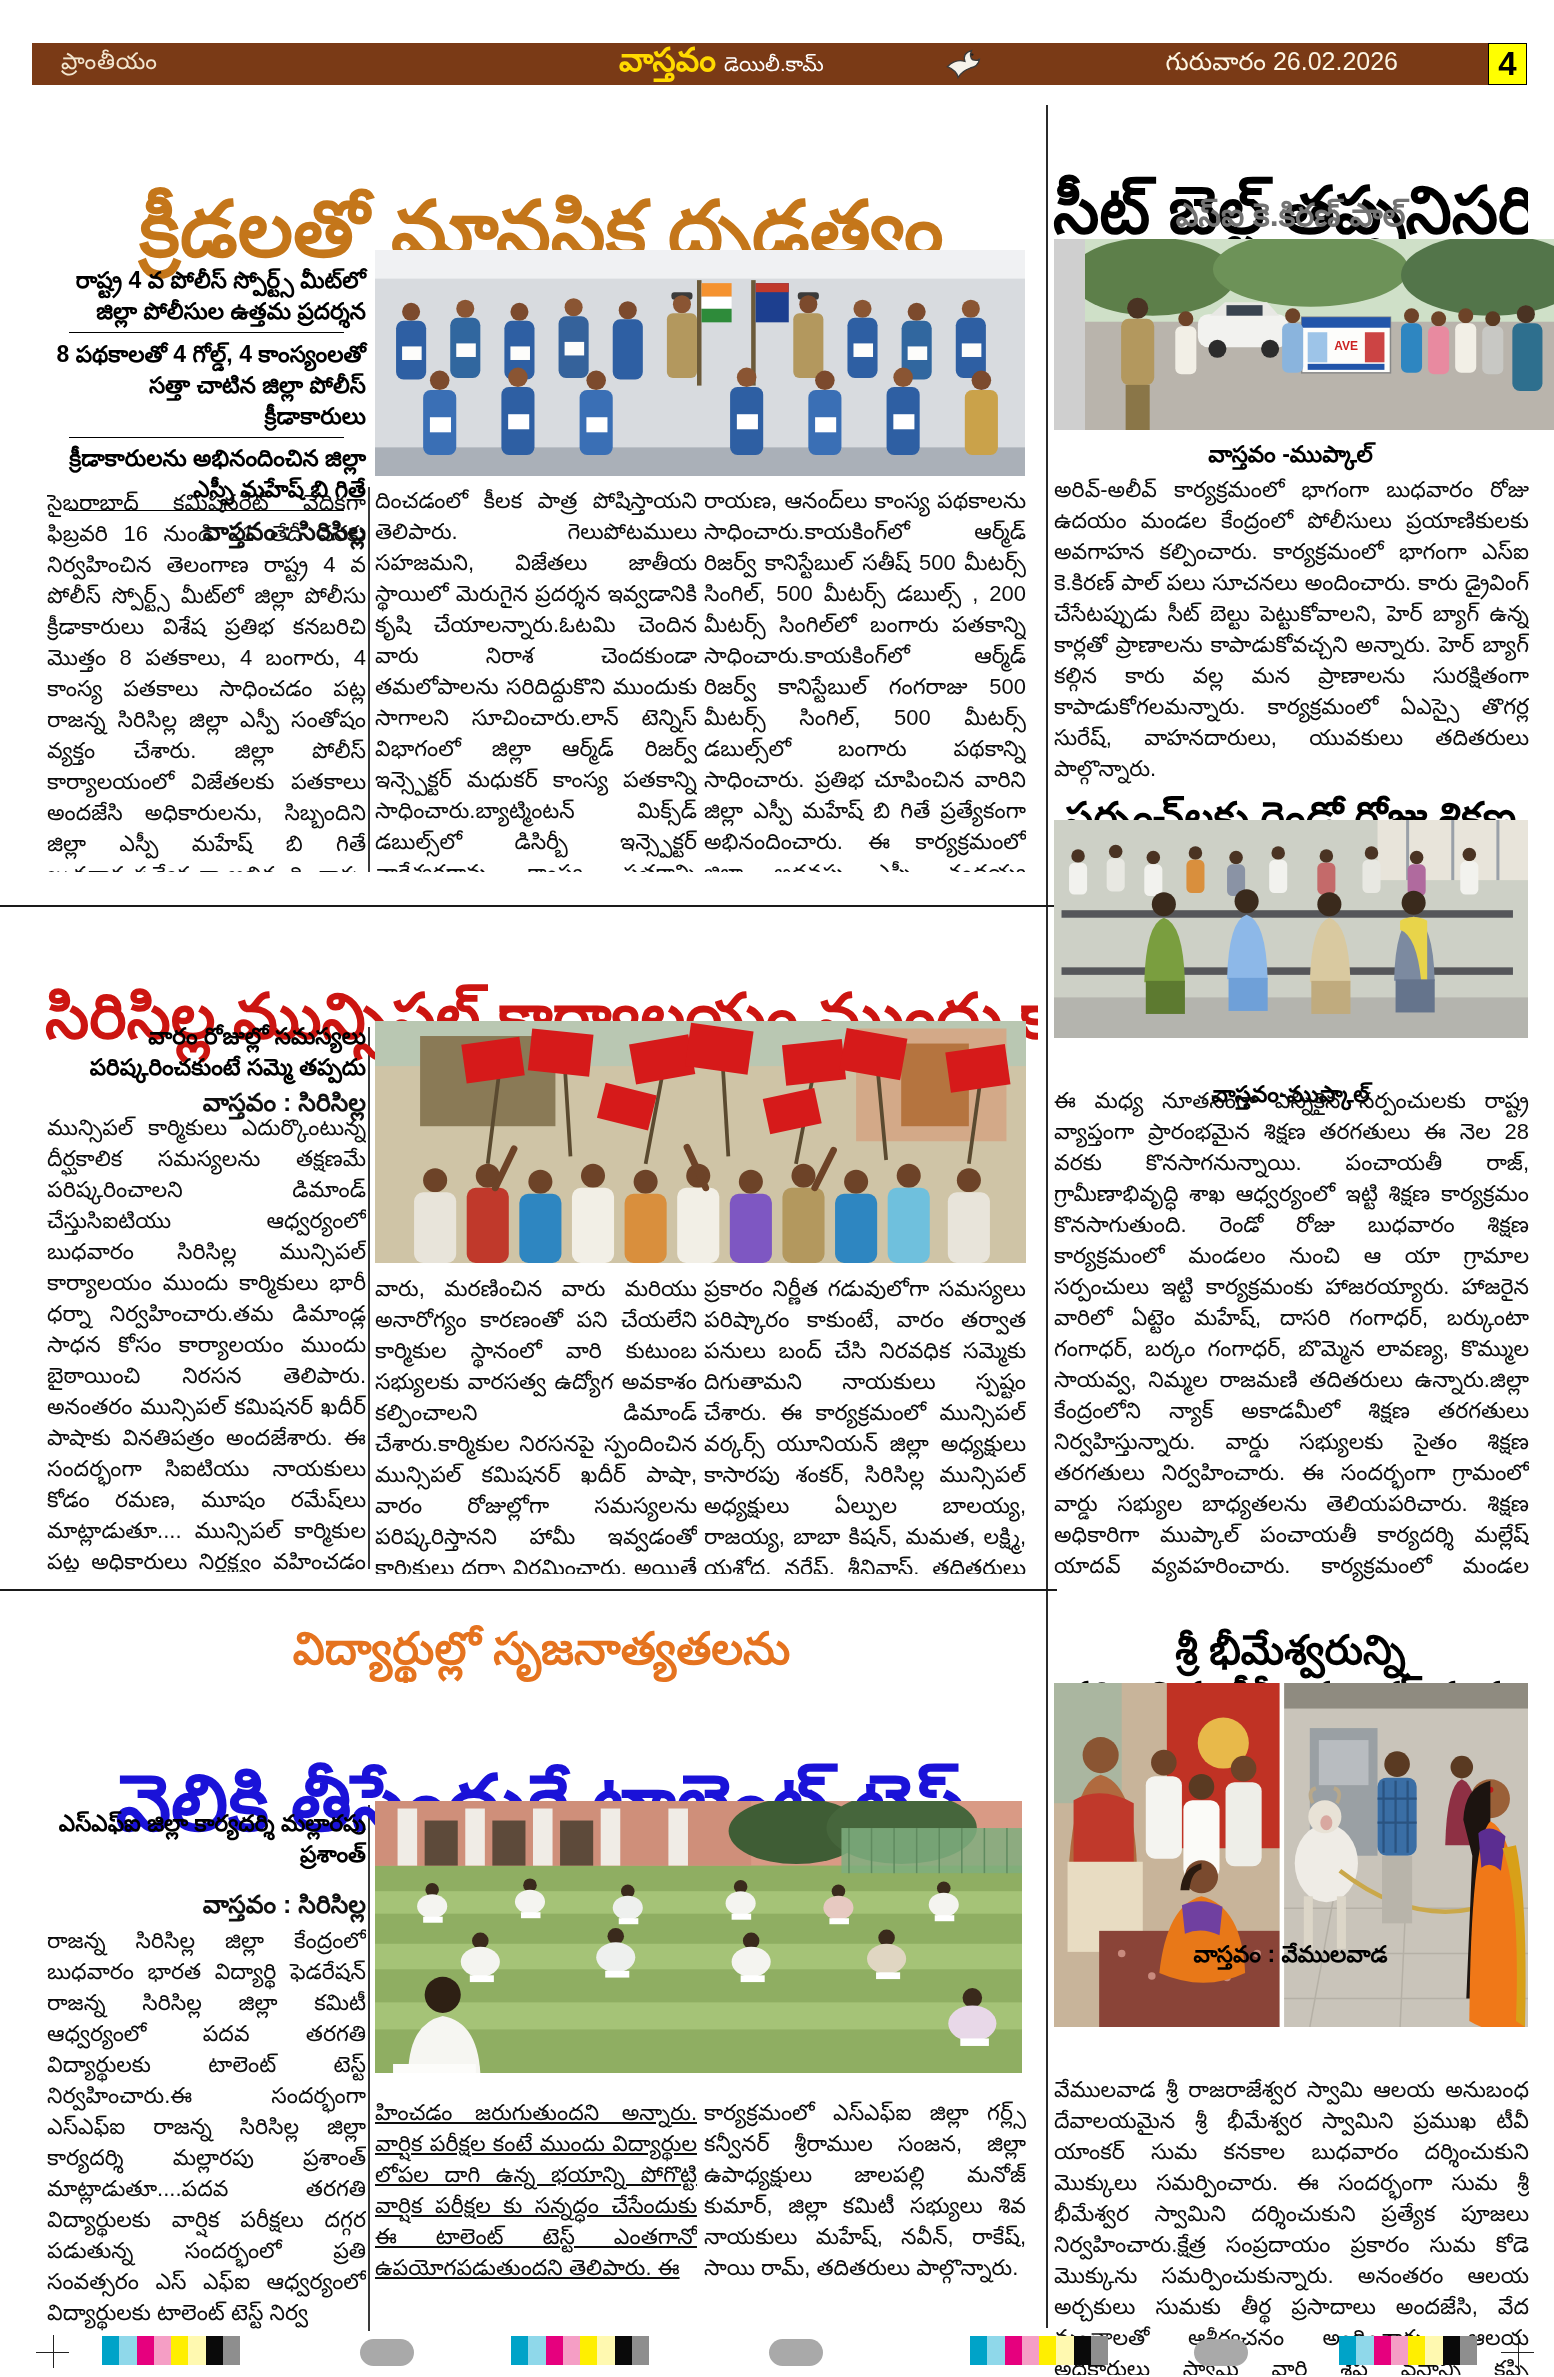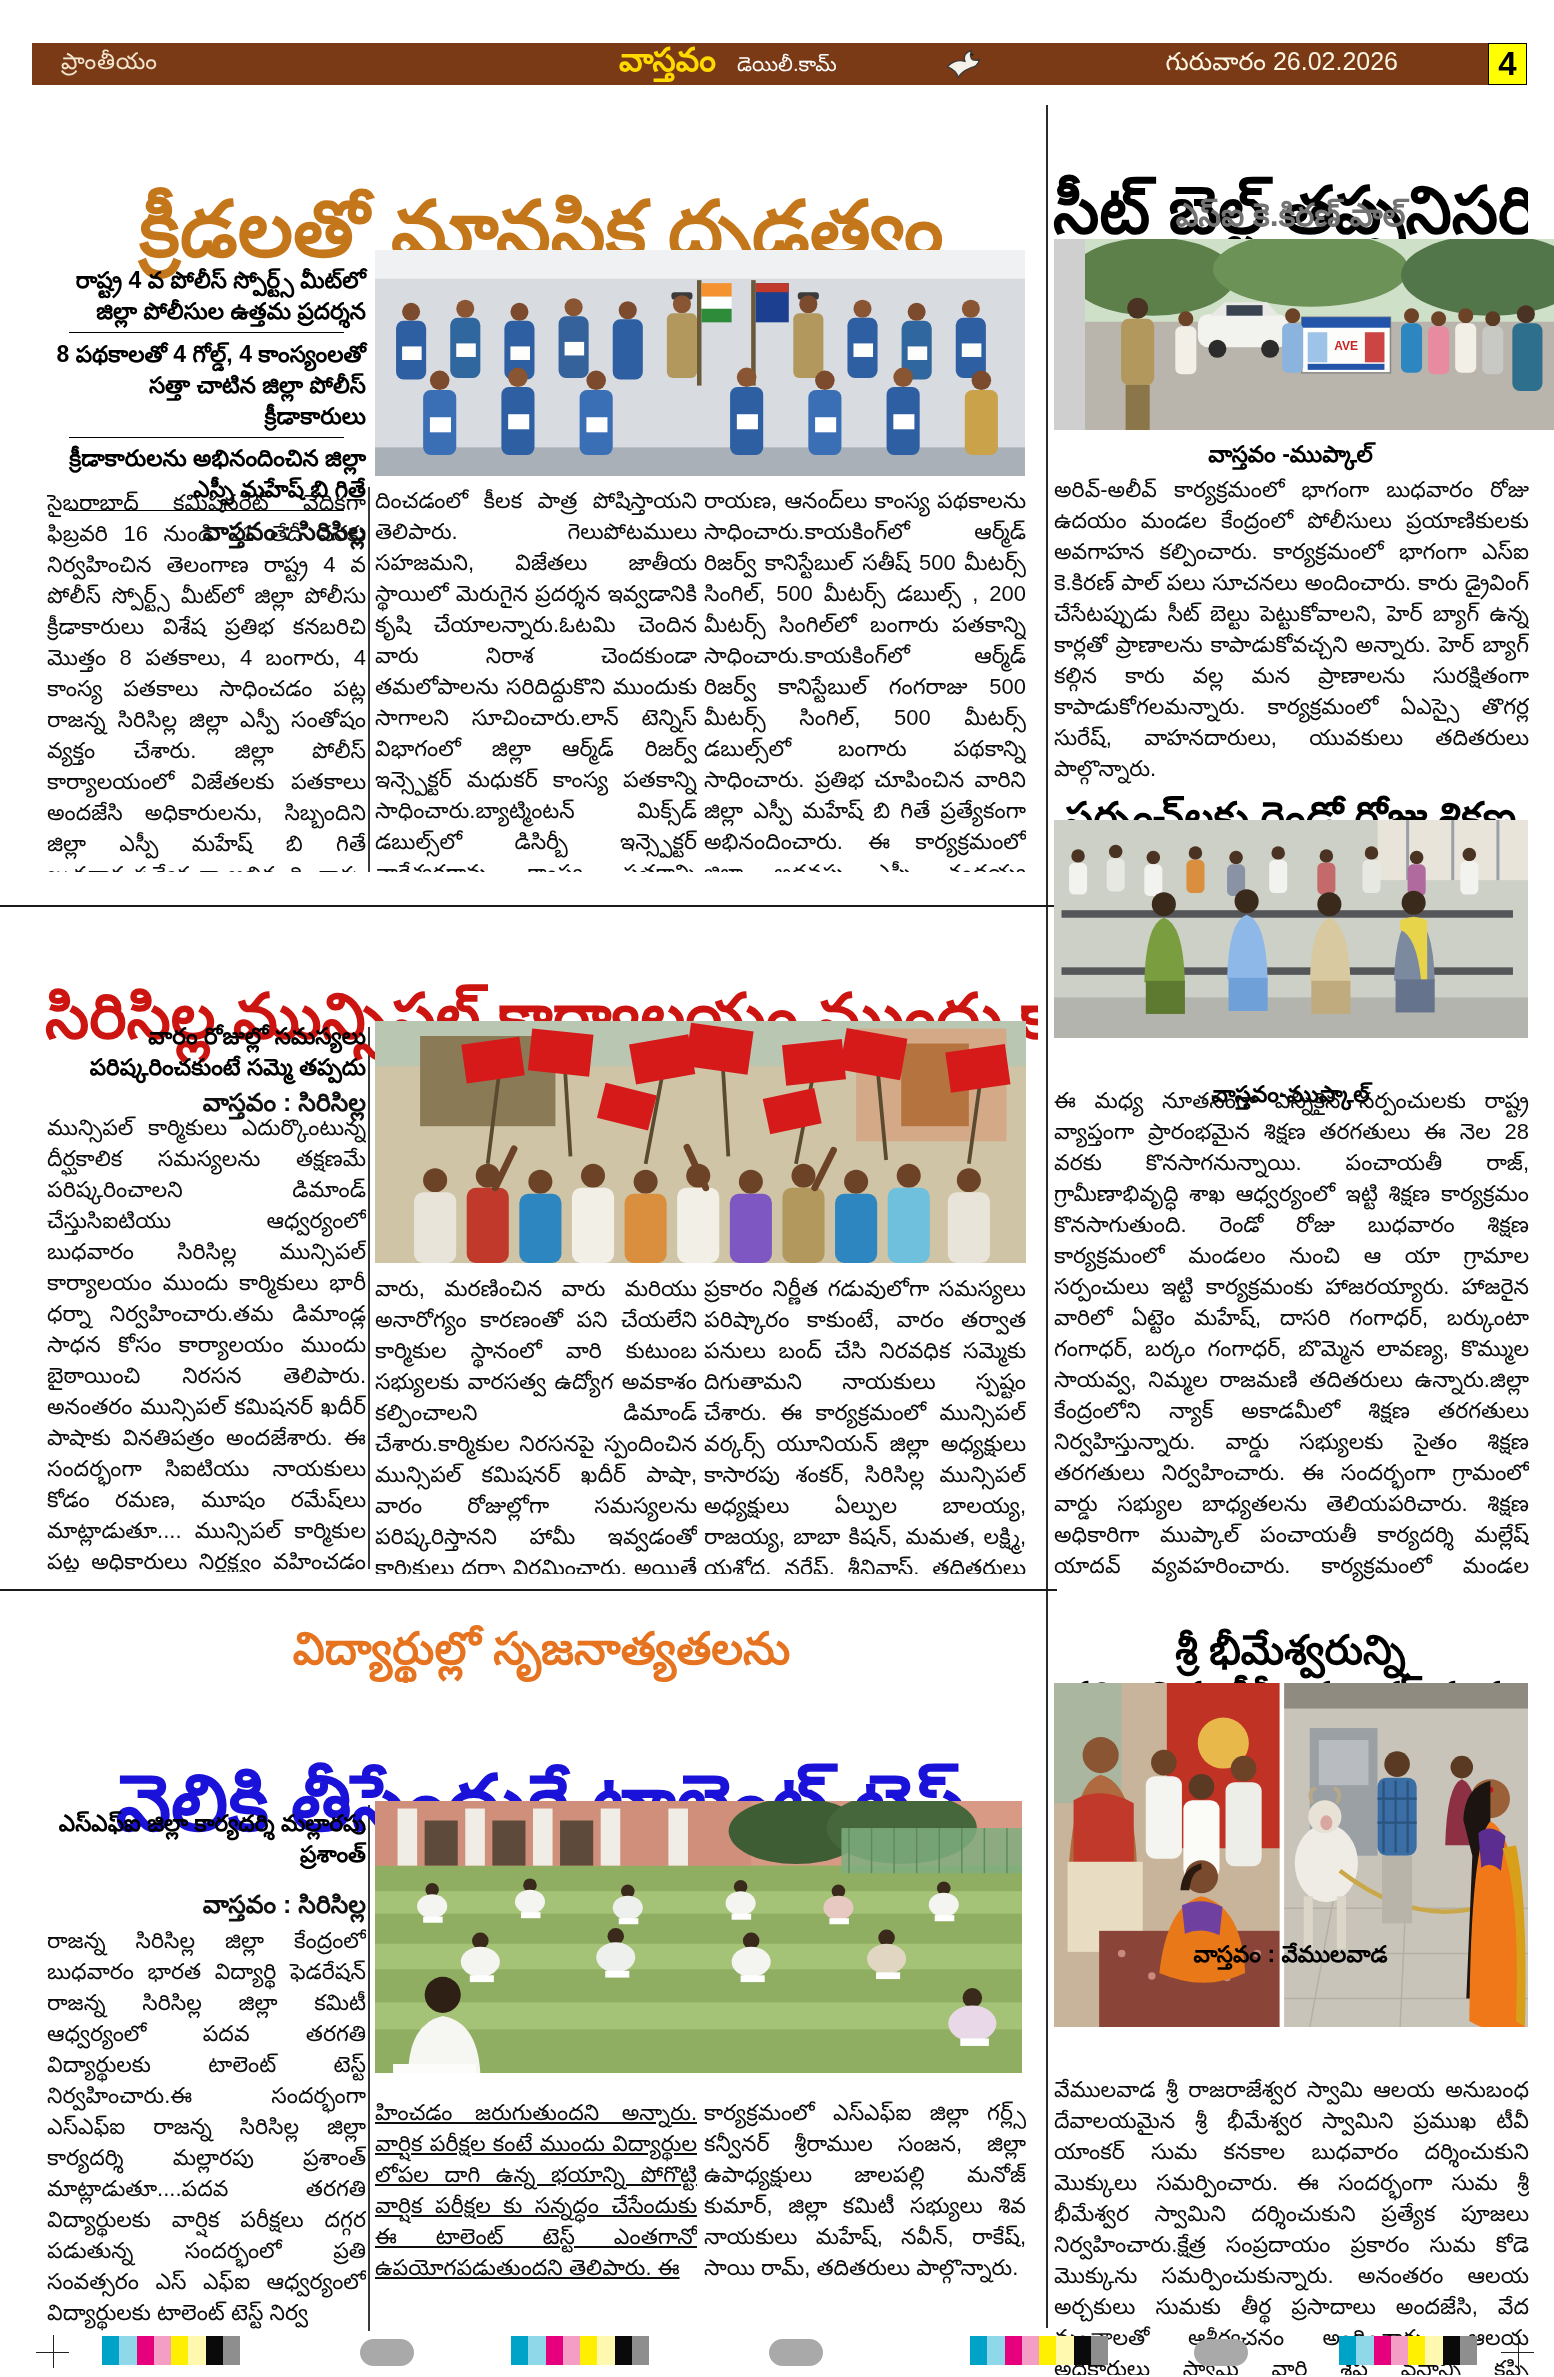--- a/index.html
+++ b/index.html
@@ -2,21 +2,21 @@
 <html style="font-size:12px"><head>
 <meta charset="utf-8">
 <style>
   html,body{margin:0;padding:0;background:#ffffff;}
   .page{position:relative;width:1555px;height:2377px;background:#ffffff;overflow:hidden;
         font-family:"Liberation Sans","DejaVu Sans",sans-serif;color:#111;}
   
   .masthead{position:absolute;left:32px;top:43px;width:1456px;height:42px;background:#7a3a16;
             display:flex;align-items:center;}
   .m-section{position:absolute;left:29px;color:#f3e6cf;font-size:23px;letter-spacing:0.8px;}
-  .m-brand{position:absolute;left:587px;width:316px;display:flex;align-items:baseline;gap:21px;}
+  .m-brand{position:absolute;left:587px;width:316px;display:flex;align-items:baseline;gap:8px;}
   .m-title{color:#ffd900;font-size:33px;font-weight:bold;}
   .m-suffix{color:#ffffff;font-size:20.3px;}
   .dove{position:absolute;left:857px;top:-38px;width:44px;height:39px;}
   .m-date{position:absolute;right:90px;color:#fdf6e3;font-size:25px;}
   .page-box{position:absolute;left:1488px;top:43px;width:39px;height:42px;background:#ffff00;
             border:1.5px solid #000;box-sizing:border-box;display:flex;align-items:center;justify-content:center;
             font-size:33px;font-weight:bold;color:#000;}
   
   .vrule-main{position:absolute;left:1046px;top:105px;width:1.5px;height:2223px;background:#2b2b2b;}
   .hrule{position:absolute;left:0;height:2.3px;background:#1a1a1a;}

